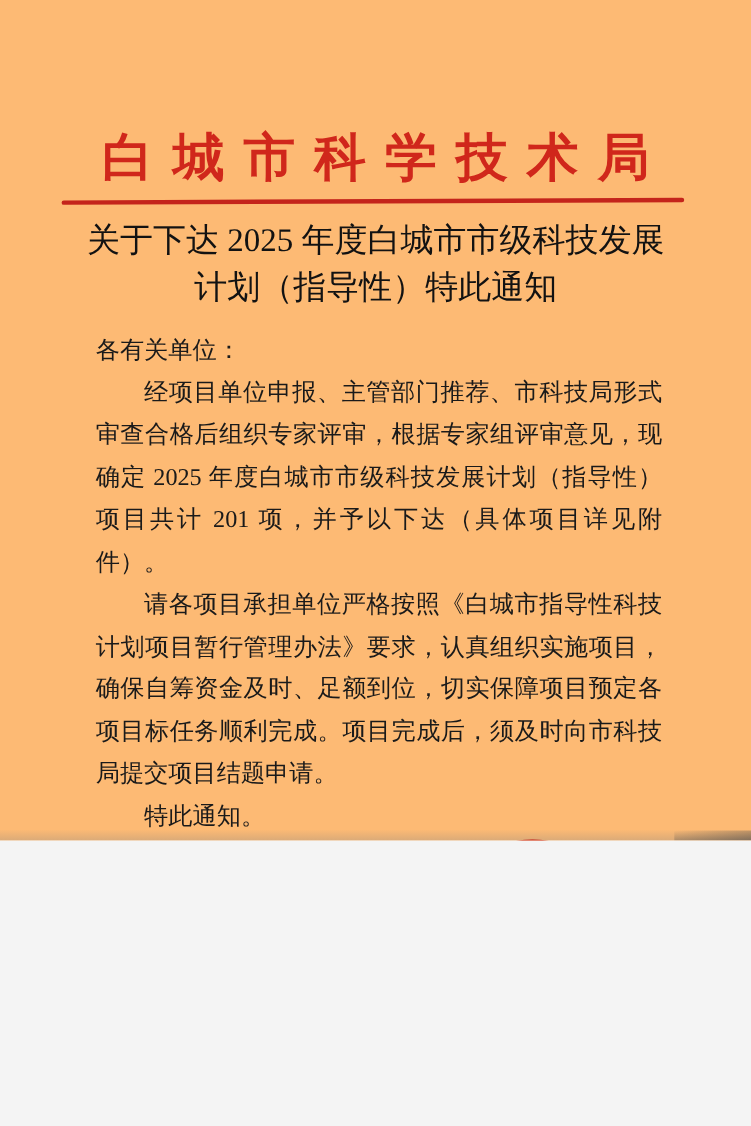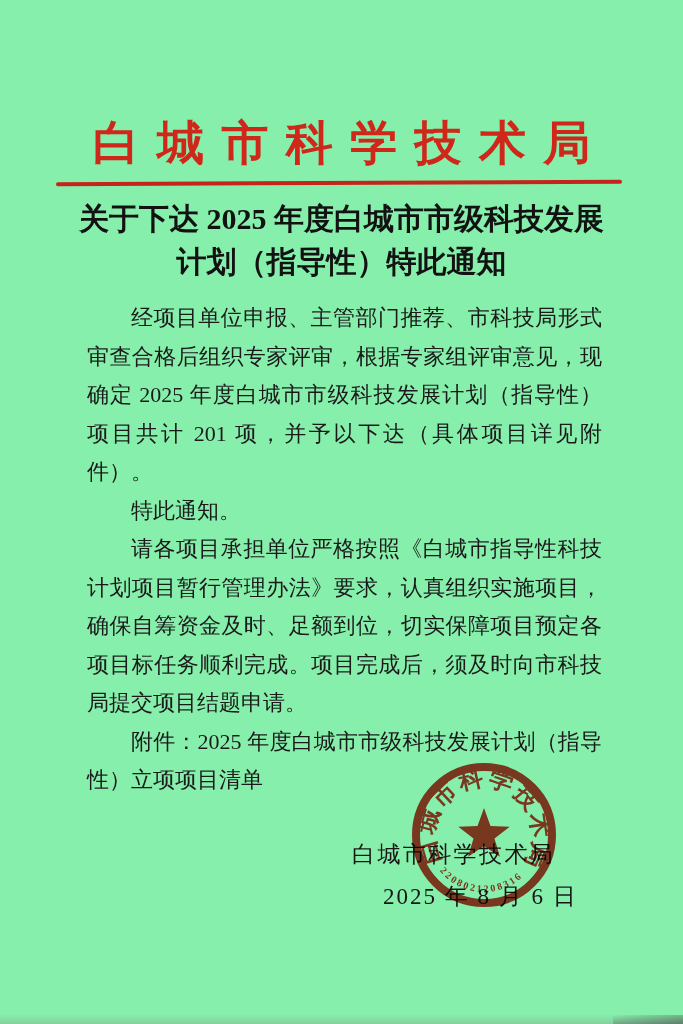--- a/index.html
+++ b/index.html
@@ -3,22 +3,22 @@
 <meta charset="utf-8">
 <style>
   html, body { margin: 0; padding: 0; }
   body {
     width: 683px; height: 1024px;
     background: #f4f4f4;
     font-family: "Liberation Serif", "DejaVu Serif", serif;
   }
   .page {
     position: relative;
-    width: 683px; height: 1024px;
-    background: #86efac;
+    width: 683px; height: 764px;
+    background: #fdba74;
     overflow: hidden;
   }
 
   
   .letterhead {
     position: absolute;
     top: 112px; left: 0; right: 0;
     text-align: center;
     font-size: 47px;
     font-weight: bold;
@@ -35,21 +35,21 @@
     border-radius: 2px;
     transform: rotate(-0.25deg);
   }
 
   
   .doc-title {
     position: absolute;
     top: 197px; left: 40px; right: 40px;
     text-align: center;
     color: #121212;
-    font-weight: bold;
+    font-weight: normal;
     font-size: 30px;
     line-height: 43px;
   }
 
   
   .body-text {
     position: absolute;
     top: 299px; left: 87px;
     width: 515px;
     color: #1a1a1a;
@@ -107,23 +107,24 @@
   <div class="letterhead">白城市科学技术局</div>
 
   <div class="red-rule"></div>
 
   <div class="doc-title">
     <div>关于下达 2025 年度白城市市级科技发展</div>
     <div>计划（指导性）特此通知</div>
   </div>
 
   <div class="body-text">
+    <p class="salutation">各有关单位：</p>
     <p>经项目单位申报、主管部门推荐、市科技局形式审查合格后组织专家评审，根据专家组评审意见，现确定 2025 年度白城市市级科技发展计划（指导性）项目共计 201 项，并予以下达（具体项目详见附件）。</p>
+    <p>请各项目承担单位严格按照《白城市指导性科技计划项目暂行管理办法》要求，认真组织实施项目，确保自筹资金及时、足额到位，切实保障项目预定各项目标任务顺利完成。项目完成后，须及时向市科技局提交项目结题申请。</p>
     <p>特此通知。</p>
-    <p>请各项目承担单位严格按照《白城市指导性科技计划项目暂行管理办法》要求，认真组织实施项目，确保自筹资金及时、足额到位，切实保障项目预定各项目标任务顺利完成。项目完成后，须及时向市科技局提交项目结题申请。</p>
     <p>附件：2025 年度白城市市级科技发展计划（指导性）立项项目清单</p>
   </div>
 
   <div class="sig-issuer">白城市科学技术局</div>
   <div class="sig-date">2025 年 8 月 6 日</div>
 
   <svg class="seal" viewBox="0 0 200 200">
     <defs>
       <path id="sealTopArc" d="M 59.9 128.1 A 49 49 0 1 1 140.1 128.1" fill="none"></path>
       <path id="sealBottomArc" d="M 53.3 132.7 A 57 57 0 0 0 146.7 132.7" fill="none"></path>

